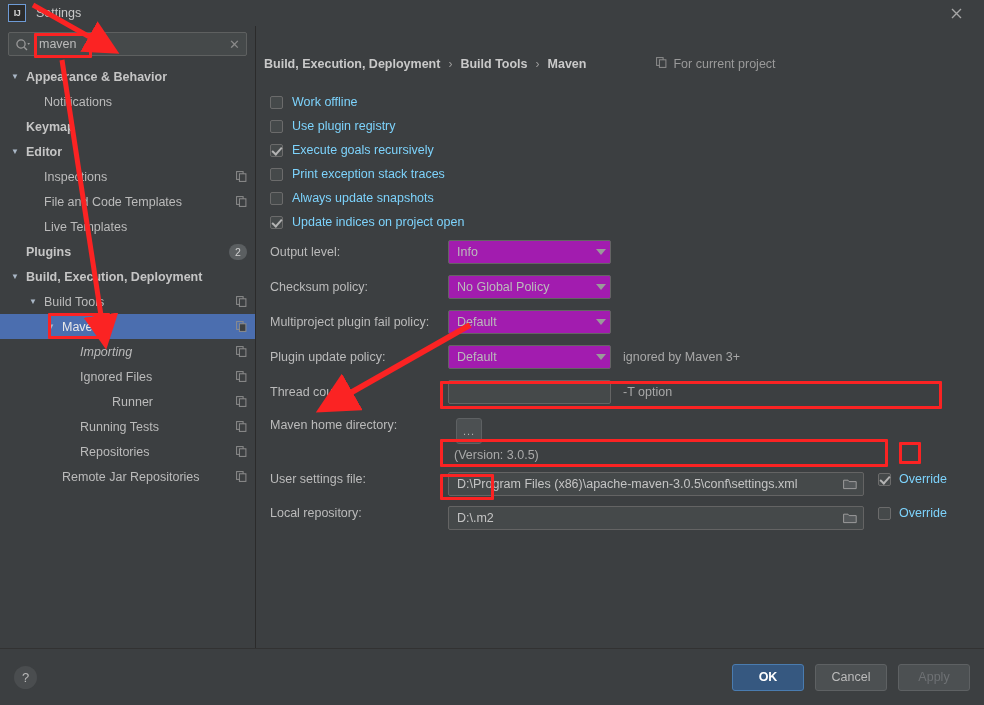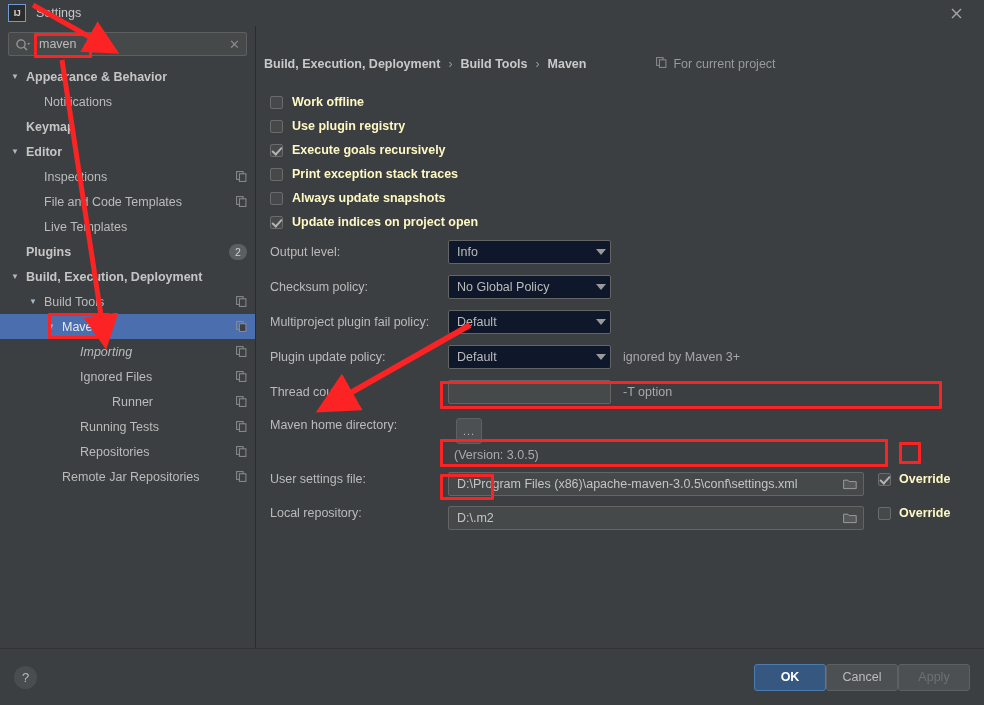--- a/index.html
+++ b/index.html
@@ -196,38 +196,38 @@
   }
   .cbox.checked::after {
     content: "";
     position: absolute;
     left: 3px; top: 0px;
     width: 4px; height: 8px;
     border: solid #b4b4b4;
     border-width: 0 2px 2px 0;
     transform: rotate(42deg);
   }
-  .cb-label { margin-left: 9px; font-size: 12.5px; color: #fef9c3; font-weight: bold; }
+  .cb-label { margin-left: 9px; font-size: 12.5px; color: #7dd3fc; }
 
   .field-row {
     display: flex;
     align-items: center;
     height: 35px;
     padding-left: 6px;
   }
   .field-label {
     width: 178px;
     flex: none;
     font-size: 12.5px;
     color: #bbbbbb;
   }
   .combo {
     width: 163px;
     height: 24px;
-    background: #0f172a;
+    background: #a21caf;
     border: 1px solid #646464;
     border-radius: 2px;
     display: flex;
     align-items: center;
     padding: 0 4px 0 8px;
     box-sizing: border-box;
     cursor: pointer;
   }
   .combo .val { flex: 1; font-size: 12.5px; color: #bbbbbb; white-space: nowrap; overflow: hidden; }
   .caret {
@@ -345,21 +345,21 @@
   #help-btn {
     width: 23px; height: 23px;
     border-radius: 50%;
     background: #4a4d4f;
     color: #b9b9b9;
     display: flex; align-items: center; justify-content: center;
     font-size: 13px;
     cursor: pointer;
     flex: none;
   }
-  #footer-buttons { margin-left: auto; display: flex; }
+  #footer-buttons { margin-left: auto; display: flex; gap: 11px; }
   .btn {
     min-width: 72px;
     height: 27px;
     border-radius: 3px;
     font-size: 12.5px;
     display: flex;
     align-items: center;
     justify-content: center;
     padding: 0 14px;
     box-sizing: border-box;

